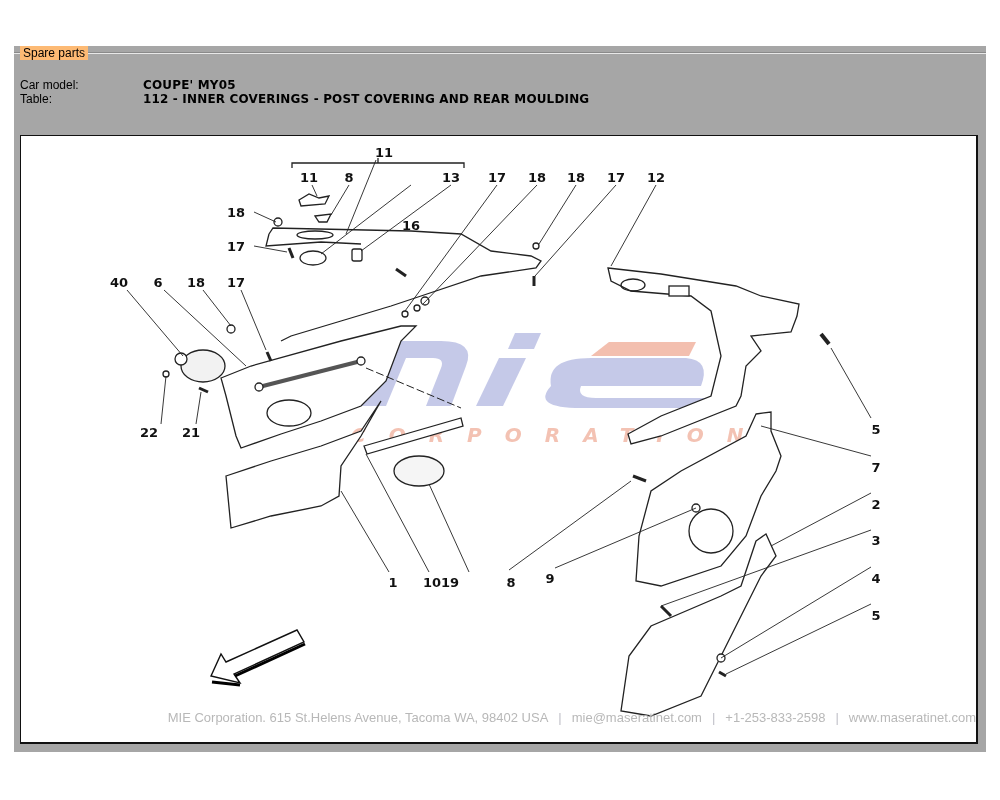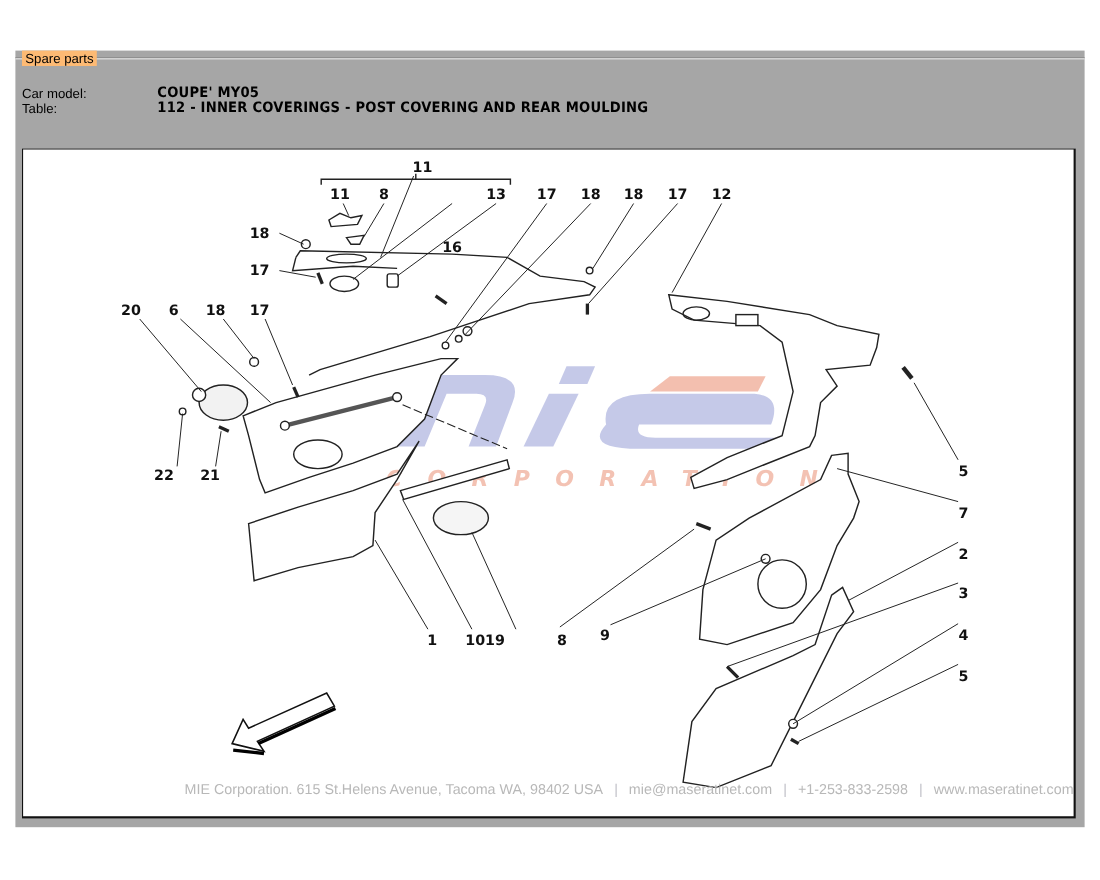--- a/index.html
+++ b/index.html
@@ -147,21 +147,21 @@
   <div class="callout" style="left:328px;top:35px;">8</div>
   <div class="callout" style="left:390px;top:35px;margin-top:48px;">16</div>
   <div class="callout" style="left:430px;top:35px;">13</div>
   <div class="callout" style="left:476px;top:35px;">17</div>
   <div class="callout" style="left:516px;top:35px;">18</div>
   <div class="callout" style="left:555px;top:35px;">18</div>
   <div class="callout" style="left:595px;top:35px;">17</div>
   <div class="callout" style="left:635px;top:35px;">12</div>
   <div class="callout" style="left:215px;top:70px;">18</div>
   <div class="callout" style="left:215px;top:104px;">17</div>
-  <div class="callout" style="left:98px;top:140px;">20</div>
+  <div class="callout" style="left:98px;top:140px;">40</div>
   <div class="callout" style="left:137px;top:140px;">6</div>
   <div class="callout" style="left:175px;top:140px;">18</div>
   <div class="callout" style="left:215px;top:140px;">17</div>
   <div class="callout" style="left:855px;top:287px;">5</div>
   <div class="callout" style="left:128px;top:290px;">22</div>
   <div class="callout" style="left:170px;top:290px;">21</div>
   <div class="callout" style="left:855px;top:325px;">7</div>
   <div class="callout" style="left:855px;top:362px;">2</div>
   <div class="callout" style="left:855px;top:398px;">3</div>
   <div class="callout" style="left:372px;top:440px;">1</div>

